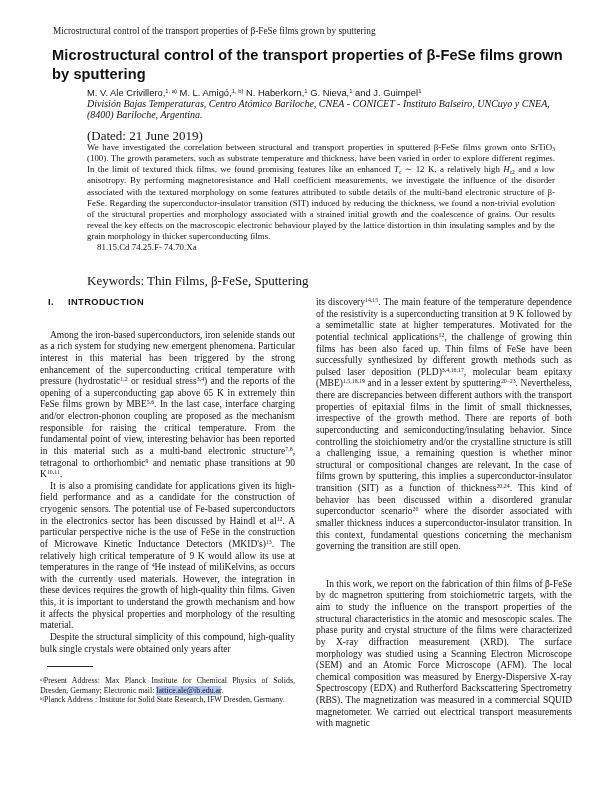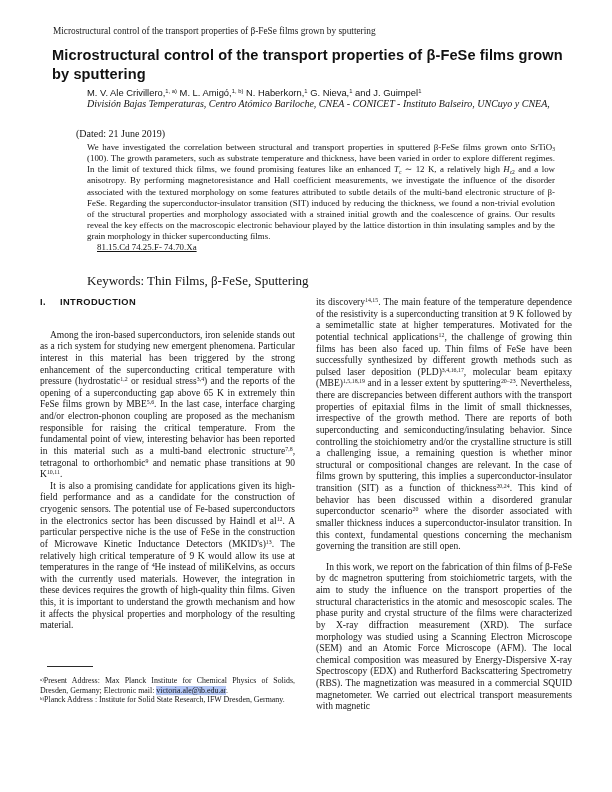--- a/index.html
+++ b/index.html
@@ -20,44 +20,44 @@
     font-size:14.6px; line-height:19px; color:#111; letter-spacing:0.1px;
   }
   .byline {
     position:absolute; left:87px; top:87px; width:480px;
     font-family:"Liberation Sans", sans-serif; font-size:9.4px; line-height:11px;
   }
   .affiliation {
     position:absolute; left:87px; top:99px; width:478px;
     font-style:italic; font-size:10px; line-height:10.6px;
   }
-  .date-line { position:absolute; left:76px; top:128px; font-size:10px; }
+  .date-line { position:absolute; left:87px; top:128px; font-size:13px; }
 
   .abstract {
     position:absolute; left:87px; top:142px; width:468px;
     font-size:8.9px; line-height:11.15px; text-align:justify;
   }
   .abstract p { margin:0; }
-  .abstract .pacs { text-indent:10px;text-decoration:underline; }
+  .abstract .pacs { text-indent:10px; }
   .keywords { position:absolute; left:87px; top:273px; font-size:13px; }
 
   .col {
     position:absolute; top:297px; font-size:9.5px; line-height:11.62px;
     text-align:justify; color:#161616;
   }
   .col-left  { left:40px;  width:255px; }
   .col-right { left:316px; width:256px; }
   .section-heading {
     font-family:"Liberation Sans", sans-serif; font-weight:bold;
-    font-size:9.3px; margin:0 0 21px 0; letter-spacing:0.4px;
+    font-size:9.3px; margin:0 0 21px 8px; letter-spacing:0.4px;
   }
   .section-heading .sec-num { display:inline-block; margin-right:14px; }
   .col p { margin:0; }
   .col p.indent { text-indent:10px; }
-  .col-right p.second { margin-top:9px; }
+  .col-right p.second { margin-top:26px; }
 
   .footnotes {
     position:absolute; left:40px; top:666px; width:255px;
     font-size:7.9px; line-height:9.7px; text-align:justify;
   }
   .fn-rule { width:46px; height:0; border-top:1px solid #2a2a2a; margin:0 0 9px 7px; }
   .footnotes p { margin:0; }
   .email-link { background:#b3c6f4; color:#101010; text-decoration:none; }
 </style>
 </head>
@@ -66,43 +66,45 @@
 <div class="page">
 
   <div class="running-head">Microstructural control of the transport properties of β-FeSe films grown by sputtering</div>
 
   <div class="paper-title">Microstructural control of the transport properties of β-FeSe films grown by sputtering</div>
 
   <div class="byline">M. V. Ale Crivillero,<sup>1, a)</sup> M. L. Amigó,<sup>1, b)</sup> N. Haberkorn,<sup>1</sup> G. Nieva,<sup>1</sup> and J. Guimpel<sup>1</sup></div>
 
   <div class="affiliation">
     <div>División Bajas Temperaturas, Centro Atómico Bariloche, CNEA - CONICET - Instituto Balseiro, UNCuyo y CNEA,</div>
+    <div>(8400) Bariloche, Argentina.</div>
   </div>
 
   <div class="date-line">(Dated: 21 June 2019)</div>
 
   <div class="abstract">
     <p>We have investigated the correlation between structural and transport properties in sputtered β-FeSe films grown onto SrTiO<sub>3</sub> (100). The growth parameters, such as substrate temperature and thickness, have been varied in order to explore different regimes. In the limit of textured thick films, we found promising features like an enhanced <i>T</i><sub>c</sub> ∼ 12 K, a relatively high <i>H</i><sub>c2</sub> and a low anisotropy. By performing magnetoresistance and Hall coefficient measurements, we investigate the influence of the disorder associated with the textured morphology on some features attributed to subtle details of the multi-band electronic structure of β-FeSe. Regarding the superconductor-insulator transition (SIT) induced by reducing the thickness, we found a non-trivial evolution of the structural properties and morphology associated with a strained initial growth and the coalescence of grains. Our results reveal the key effects on the macroscopic electronic behaviour played by the lattice distortion in thin insulating samples and by the grain morphology in thicker superconducting films.</p>
     <p class="pacs">81.15.Cd 74.25.F- 74.70.Xa</p>
   </div>
 
   <div class="keywords">Keywords: Thin Films, β-FeSe, Sputtering</div>
 
   <div class="col col-left">
     <h2 class="section-heading">
       <span class="sec-num">I.</span><span>INTRODUCTION</span>
     </h2>
     <p class="indent">Among the iron-based superconductors, iron selenide stands out as a rich system for studying new emergent phenomena. Particular interest in this material has been triggered by the strong enhancement of the superconducting critical temperature with pressure (hydrostatic<sup>1,2</sup> or residual stress<sup>3,4</sup>) and the reports of the opening of a superconducting gap above 65 K in extremely thin FeSe films grown by MBE<sup>5,6</sup>.  In the last case, interface charging and/or electron-phonon coupling are proposed as the mechanism responsible for raising the critical temperature.  From the fundamental point of view, interesting behavior has been reported in this material such as a multi-band electronic structure<sup>7,8</sup>, tetragonal to orthorhombic<sup>9</sup> and nematic phase transitions at 90 K<sup>10,11</sup>.</p>
     <p class="indent">It is also a promising candidate for applications given its high-field performance and as a candidate for the construction of cryogenic sensors. The potential use of Fe-based superconductors in the electronics sector has been discussed by Haindl et al<sup>12</sup>.  A particular perspective niche is the use of FeSe in the construction of Microwave Kinetic Inductance Detectors (MKID's)<sup>13</sup>.  The relatively high critical temperature of 9 K would allow its use at temperatures in the range of <sup>4</sup>He instead of miliKelvins, as occurs with the currently used materials.  However, the integration in these devices requires the growth of high-quality thin films.  Given this, it is important to understand the growth mechanism and how it affects the physical properties and morphology of the resulting material.</p>
+    <p class="indent">Despite the structural simplicity of this compound, high-quality bulk single crystals were obtained only years after</p>
   </div>
 
   <div class="col col-right">
     <p>its discovery<sup>14,15</sup>.  The main feature of the temperature dependence of the resistivity is a superconducting transition at 9 K followed by a semimetallic state at higher temperatures. Motivated for the potential technical applications<sup>12</sup>, the challenge of growing thin films has been also faced up.  Thin films of FeSe have been successfully synthesized by different growth methods such as pulsed laser deposition (PLD)<sup>3,4,16,17</sup>, molecular beam epitaxy (MBE)<sup>1,5,18,19</sup> and in a lesser extent by sputtering<sup>20–23</sup>.  Nevertheless, there are discrepancies between different authors with the transport properties of epitaxial films in the limit of small thicknesses, irrespective of the growth method.  There are reports of both superconducting and semiconducting/insulating behavior.  Since controlling the stoichiometry and/or the crystalline structure is still a challenging issue, a remaining question is whether minor structural or compositional changes are relevant.  In the case of films grown by sputtering, this implies a superconductor-insulator transition (SIT) as a function of thickness<sup>20,24</sup>.  This kind of behavior has been discussed within a disordered granular superconductor scenario<sup>20</sup> where the disorder associated with smaller thickness induces a superconductor-insulator transition.  In this context, fundamental questions concerning the mechanism governing the transition are still open.</p>
     <p class="indent second">In this work, we report on the fabrication of thin films of β-FeSe by dc magnetron sputtering from stoichiometric targets, with the aim to study the influence on the transport properties of the structural characteristics in the atomic and mesoscopic scales.  The phase purity and crystal structure of the films were characterized by X-ray diffraction measurement (XRD). The surface morphology was studied using a Scanning Electron Microscope (SEM) and an Atomic Force Microscope (AFM). The local chemical composition was measured by Energy-Dispersive X-ray Spectroscopy (EDX) and Rutherford Backscattering Spectrometry (RBS). The magnetization was measured in a commercial SQUID magnetometer.  We carried out electrical transport measurements with magnetic</p>
   </div>
 
   <div class="footnotes">
     <div class="fn-rule"></div>
-    <p><sup>a)</sup><span>Present Address:  Max Planck Institute for Chemical Physics of Solids, Dresden, Germany; Electronic mail: </span><a href="#" class="email-link">victoria.ale@ib.edu.ar</a><span>.</span></p>
+    <p><sup>a)</sup><span>Present Address:  Max Planck Institute for Chemical Physics of Solids, Dresden, Germany; Electronic mail: </span><a href="#" class="email-link">lattice.ale@ib.edu.ar</a><span>.</span></p>
     <p><sup>b)</sup><span>Planck Address : Institute for Solid State Research, IFW Dresden, Germany.</span></p>
   </div>
 
 </div>
 
 </body></html>

